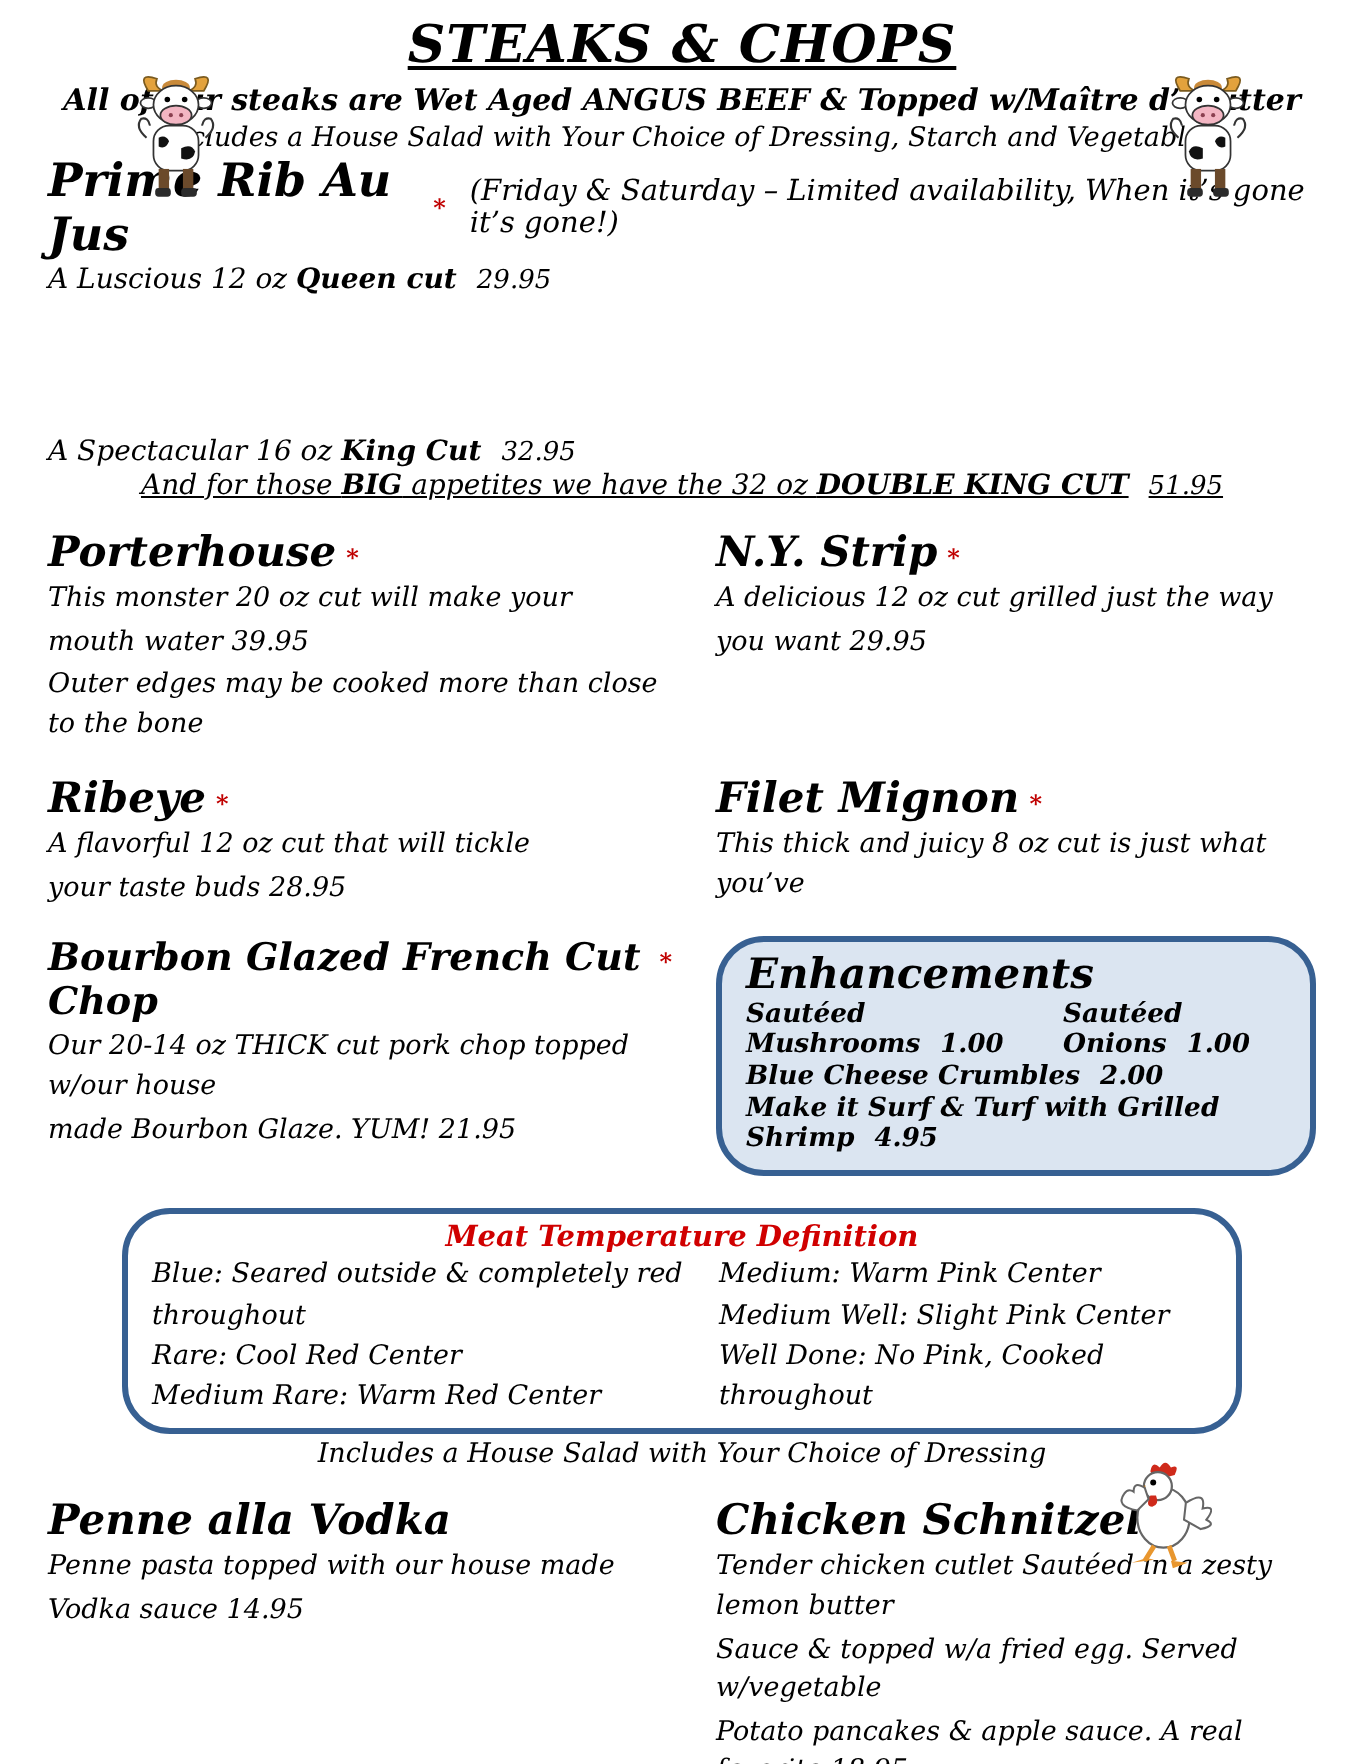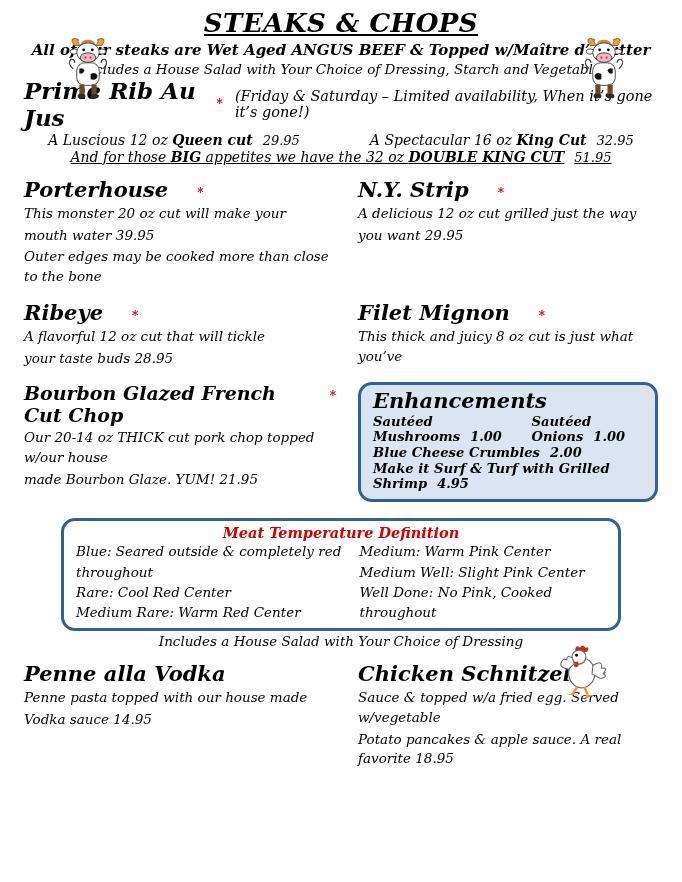--- a/index.html
+++ b/index.html
@@ -21,38 +21,38 @@
   .cow { position: absolute; top: 34px; }
   .cow-left { left: 62px; }
   .cow-right { right: 52px; transform: scaleX(-1); }
 
   .asterisk { color: #c00000; font-weight: bold; font-size: 12px; vertical-align: super; margin-left: 5px; }
 
   
   .prime-row { display: flex; align-items: center; margin-top: 0; }
   .prime-name { font-size: 23px; font-weight: bold; }
   .prime-note { font-size: 14.5px; margin-left: 12px; }
-  .cut-line { display: flex; justify-content: center; gap: 70px; font-size: 14px; margin-top: 1px; }
+  .cut-line { display: flex; justify-content: center; gap: 70px; font-size: 14px; margin-top: 1px; flex-direction: column; }
   .cut-line2 { display: flex; justify-content: center; font-size: 14px; margin-top: 1px; text-decoration: underline; }
   .bold { font-weight: bold; }
   .price { font-size: 13px; margin-left: 10px; }
 
   
   .grid {
     display: grid; grid-template-columns: 312px 1fr; column-gap: 22px;
     align-items: start; margin-top: 12px;
   }
   .grid.steaks { row-gap: 14px; }
   .grid.chicken { row-gap: 24px; }
-  .item-title { display: flex; align-items: baseline; gap: 24px; }
+  .item-title { display: flex; align-items: baseline; }
   .item-name { font-size: 21px; font-weight: bold; }
   .desc { font-size: 13.5px; line-height: 1.45; margin-top: 2px; }
 
   
-  .box { border: 3px solid #376092; border-radius: 14px; padding: 3px 12px 8px 12px; }
+  .box { border: 3px solid #376092; border-radius: 24px; padding: 3px 12px 8px 12px; }
   .enh-box { background: #dbe5f1; }
   .enh-title { font-size: 21px; font-weight: bold; }
   .enh-line { font-size: 13.2px; margin-top: 1px; }
   .enh-line .pair { font-weight: bold; }
   .enh-row2 { display: flex; gap: 22px; }
 
   .mt-box { width: 560px; margin: 16px auto 0 auto; background: #fff; padding-bottom: 6px; }
   .mt-title { color: #d00000; font-weight: bold; text-align: center; font-size: 14.5px; }
   .mt-grid { display: grid; grid-template-columns: 1.15fr 1fr; font-size: 13.5px; line-height: 1.5; }
 
@@ -225,19 +225,20 @@
         <path d="M46 24 q11-7 9 3 q8-2 2 6 q6 3-3 5 l-9-5 z" fill="#fff" stroke="#666" stroke-width="1.1"></path>
         <path d="M20 28 q-12-2 -7-9 q2-3 5-1 q0-6 6-2 l2 6 z" fill="#fff" stroke="#666" stroke-width="1.1"></path>
         <path d="M29 47 l-5 8 M37 47 l3 8" stroke="#e8962e" stroke-width="2.6" fill="none"></path>
         <path d="M17 56 l8-2.5 4 1 z" fill="#e8962e"></path>
         <path d="M38 55 l9 1 -8 3 z" fill="#e8962e"></path>
       </svg>
       <div class="item-title">
           <span class="item-name">Chicken Schnitzel</span>
           <span class="asterisk">*</span>
         </div>
+      <div class="desc">Tender chicken cutlet Sautéed in a zesty lemon butter</div>
       <div class="desc">Sauce &amp; topped w/a fried egg.  Served w/vegetable</div>
       <div class="desc">Potato pancakes &amp; apple sauce. A real favorite  18.95</div>
     </div>
 
   </div>
 
 </div>
 
 </body></html>

